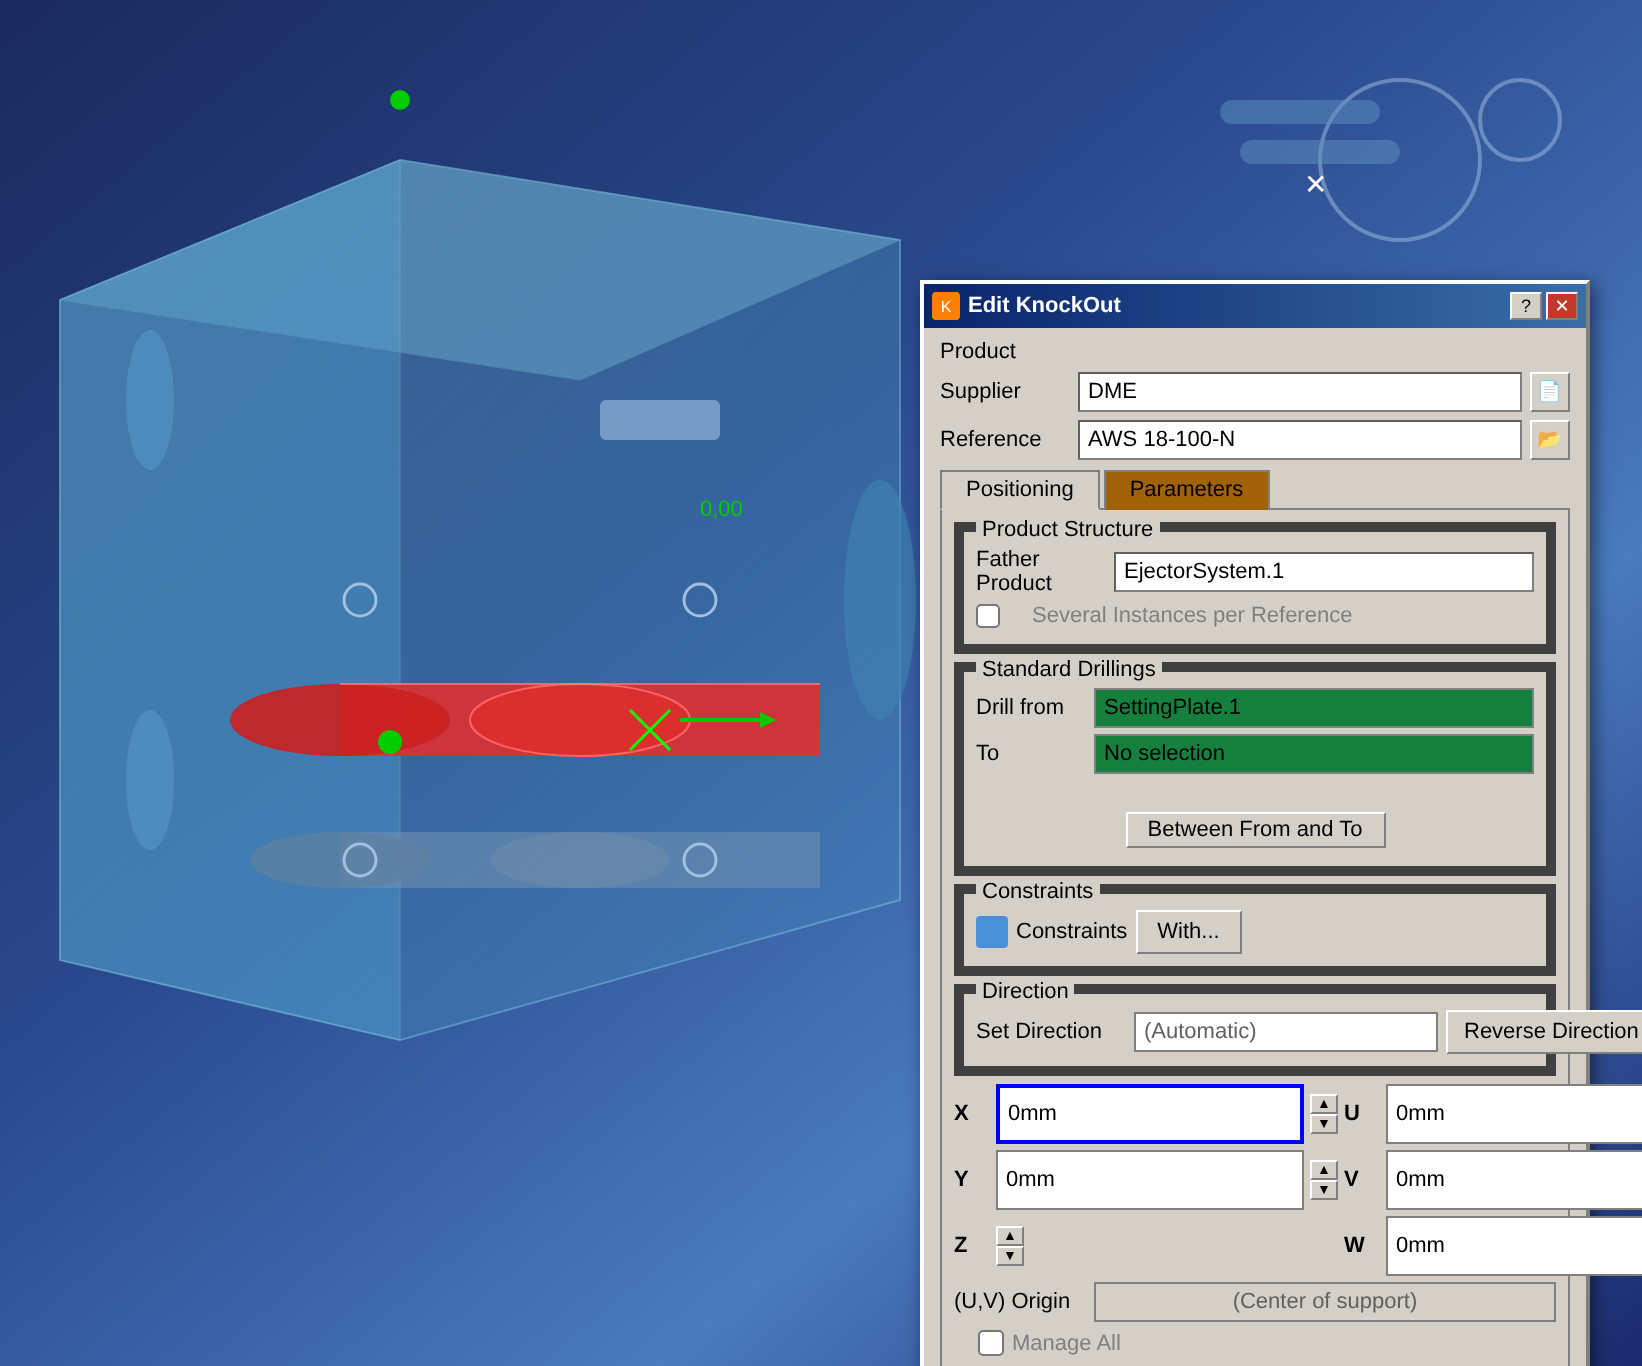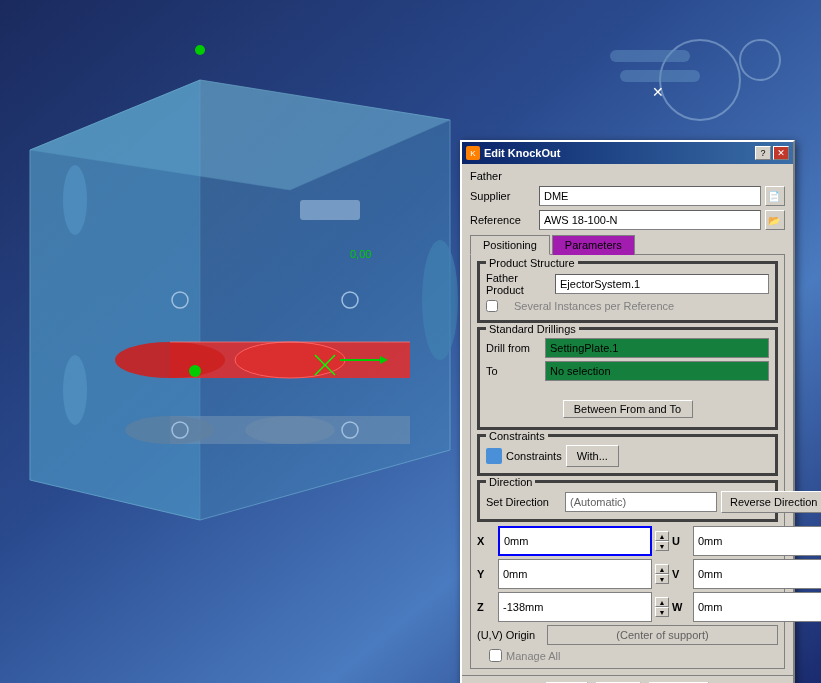--- a/index.html
+++ b/index.html
@@ -159,39 +159,39 @@
     
     .tabs-container {
       display: flex;
       border-bottom: 1px solid #808080;
       margin-top: 4px;
       margin-bottom: 0;
     }
 
     .tab {
       padding: 3px 12px;
-      background: #a21caf;
+      background: #a16207;
       border: 1px solid #808080;
       border-bottom: none;
       cursor: pointer;
       font-size: 11px;
       margin-right: 2px;
       position: relative;
       top: 1px;
     }
 
     .tab.active {
       background: #d4d0c8;
       border-bottom: 1px solid #d4d0c8;
       z-index: 1;
     }
 
     
     .group-box {
-      border: 3px solid #404040;
+      border: 5px solid #404040;
       padding: 4px 6px 6px 6px;
       margin-bottom: 4px;
       position: relative;
     }
 
     .group-box-title {
       position: absolute;
       top: -7px;
       left: 6px;
       background: #d4d0c8;
@@ -539,21 +539,21 @@
       <span class="title-bar-title">Edit KnockOut</span>
     </div>
     <div class="title-bar-buttons">
       <button class="title-btn">?</button>
       <button class="title-btn close-btn">✕</button>
     </div>
   </div>
 
   <div class="dialog-content">
 
-    <div class="section-label">Father</div>
+    <div class="section-label">Product</div>
 
     <div class="form-row">
       <span class="form-label">Supplier</span>
       <input class="form-input" type="text" readonly="" value="DME" style="">
       <button class="input-btn">📄</button>
     </div>
 
     <div class="form-row">
       <span class="form-label">Reference</span>
       <input class="form-input" type="text" readonly="" value="AWS 18-100-N" style="">
@@ -645,21 +645,20 @@
         </div>
 
         <div class="coord-row">
           <span class="coord-label">V</span>
           <input class="coord-input normal" type="text" value="0mm" style="">
 
         </div>
 
         <div class="coord-row">
           <span class="coord-label">Z</span>
-          <input class="coord-input normal" type="text" value="-138mm" style="">
           <div class="spinner-btn">
             <button class="spin-up">▲</button>
             <button class="spin-down">▼</button>
           </div>
         </div>
 
         <div class="coord-row">
           <span class="coord-label">W</span>
           <input class="coord-input normal" type="text" value="0mm" style="">
 

